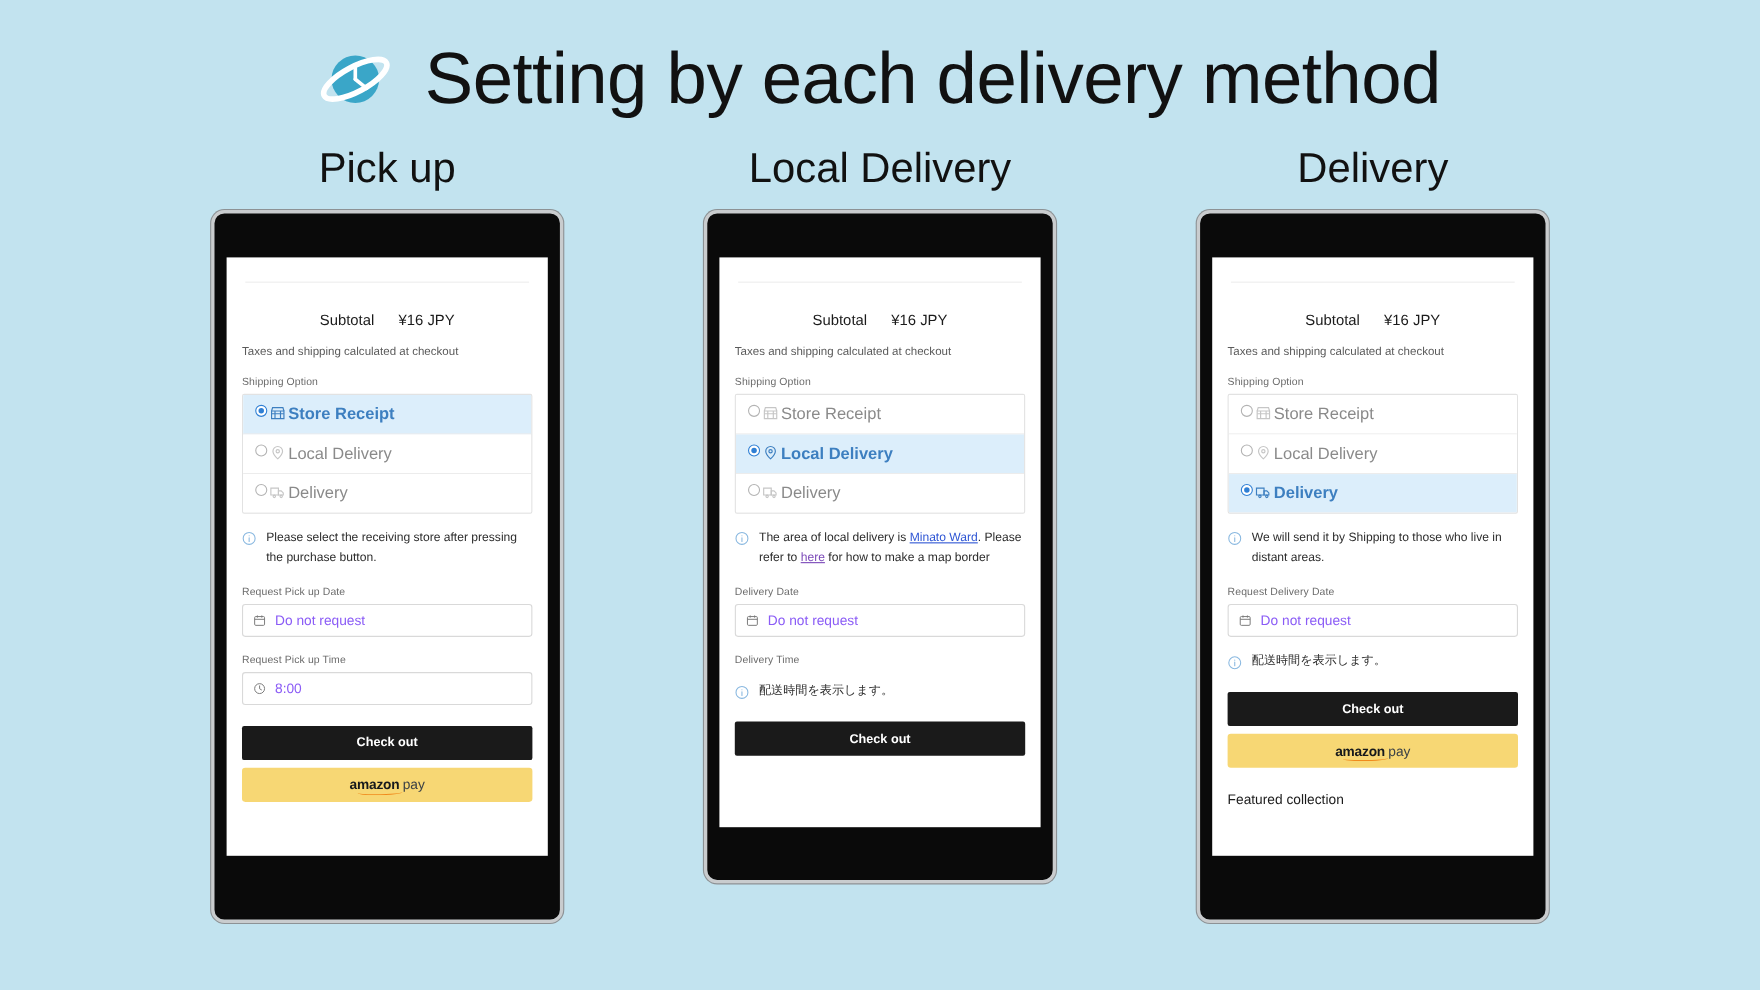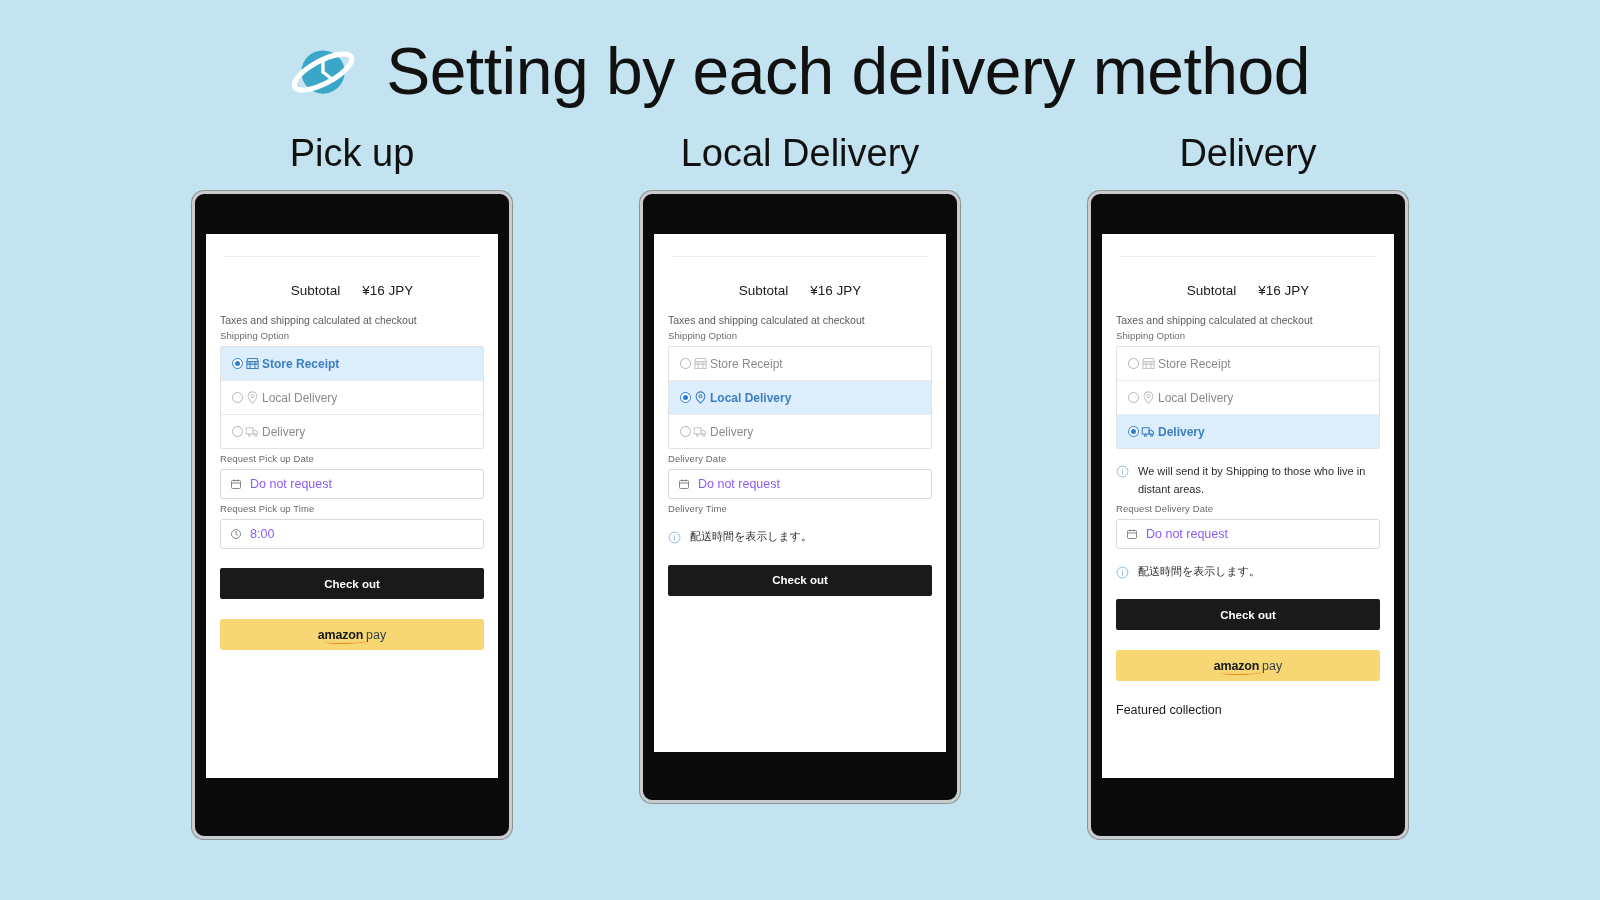--- a/index.html
+++ b/index.html
@@ -93,38 +93,37 @@
   .taxes-note {
     text-align: left;
     font-size: 10.5px;
     color: #5b5b5b;
     margin-top: 16px;
   }
 
   .field-label {
     font-size: 9.5px;
     color: #6b6b6b;
-    margin-top: 4px;
+    margin-top: 16px;
     margin-bottom: 5px;
     letter-spacing: 0.1px;
   }
 
   
   .opt-list {
     border: 1px solid #e2e2e2;
     border-radius: 2px;
     overflow: hidden;
   }
   .opt-row {
     display: flex;
-    align-items: center;
     gap: 2px;
     padding: 9px 11px;
     border-bottom: 1px solid #ececec;
-    font-size: 12px;
+    font-size: 15px;
     color: #8a8a8a;
     background: #fff;
   }
   .opt-row:last-child { border-bottom: none; }
   .opt-row.selected {
     background: #dceefb;
     color: #3d7fc0;
     font-weight: 600;
   }
   .radio {
@@ -180,21 +179,21 @@
     background: #1a1a1a;
     color: #fff;
     font-size: 11.5px;
     font-weight: 700;
     display: flex;
     align-items: center;
     justify-content: center;
     border-radius: 2px;
   }
   .btn-amazon {
-    margin-top: 20px;
+    margin-top: 7px;
     height: 31px;
     background: #f7d774;
     border-radius: 3px;
     display: flex;
     align-items: center;
     justify-content: center;
     gap: 3px;
   }
   .amz-a { font-size: 12.5px; font-weight: 700; color: #16191c; position: relative; letter-spacing:-0.2px;}
   .amz-a::after{
@@ -267,20 +266,27 @@
               <svg class="opt-icon" viewBox="0 0 24 24" fill="none" stroke="#c6c6c6" stroke-width="1.7">
                 <path d="M2 6h11v10H2z"></path>
                   <path d="M13 10h4l3 3v3h-7z"></path>
                   <circle cx="7" cy="18" r="1.7"></circle>
                   <circle cx="17" cy="18" r="1.7"></circle>
               </svg>
               <span>Delivery</span>
             </div>
           </div>
 
+          <div class="info-note">
+            <svg class="info-icon" viewBox="0 0 24 24" fill="none" stroke="#89b8e0" stroke-width="1.8">
+              <circle cx="12" cy="12" r="10"></circle>
+                <path d="M12 11v6M12 7.4v.2" stroke-linecap="round"></path>
+            </svg>
+            <span>Please select the receiving store after pressing the purchase button.</span>
+          </div>
 
           <div class="field-label">Request Pick up Date</div>
           <div class="input-box">
             <svg class="input-icon" viewBox="0 0 24 24" fill="none" stroke="#2b2b2b" stroke-width="1.8">
               <rect x="3" y="5" width="18" height="16" rx="2"></rect>
                 <path d="M3 10h18M8 3v4M16 3v4"></path>
             </svg>
             <span>Do not request</span>
           </div>
 
@@ -341,20 +347,27 @@
               <svg class="opt-icon" viewBox="0 0 24 24" fill="none" stroke="#c6c6c6" stroke-width="1.7">
                 <path d="M2 6h11v10H2z"></path>
                   <path d="M13 10h4l3 3v3h-7z"></path>
                   <circle cx="7" cy="18" r="1.7"></circle>
                   <circle cx="17" cy="18" r="1.7"></circle>
               </svg>
               <span>Delivery</span>
             </div>
           </div>
 
+          <div class="info-note">
+            <svg class="info-icon" viewBox="0 0 24 24" fill="none" stroke="#89b8e0" stroke-width="1.8">
+              <circle cx="12" cy="12" r="10"></circle>
+                <path d="M12 11v6M12 7.4v.2" stroke-linecap="round"></path>
+            </svg>
+            <span><span>The area of local delivery is </span><a href="#">Minato Ward</a><span>. Please refer to </span><a href="#" class="visited">here</a><span> for how to make a map border</span></span>
+          </div>
 
           <div class="field-label">Delivery Date</div>
           <div class="input-box">
             <svg class="input-icon" viewBox="0 0 24 24" fill="none" stroke="#2b2b2b" stroke-width="1.8">
               <rect x="3" y="5" width="18" height="16" rx="2"></rect>
                 <path d="M3 10h18M8 3v4M16 3v4"></path>
             </svg>
             <span>Do not request</span>
           </div>
 

